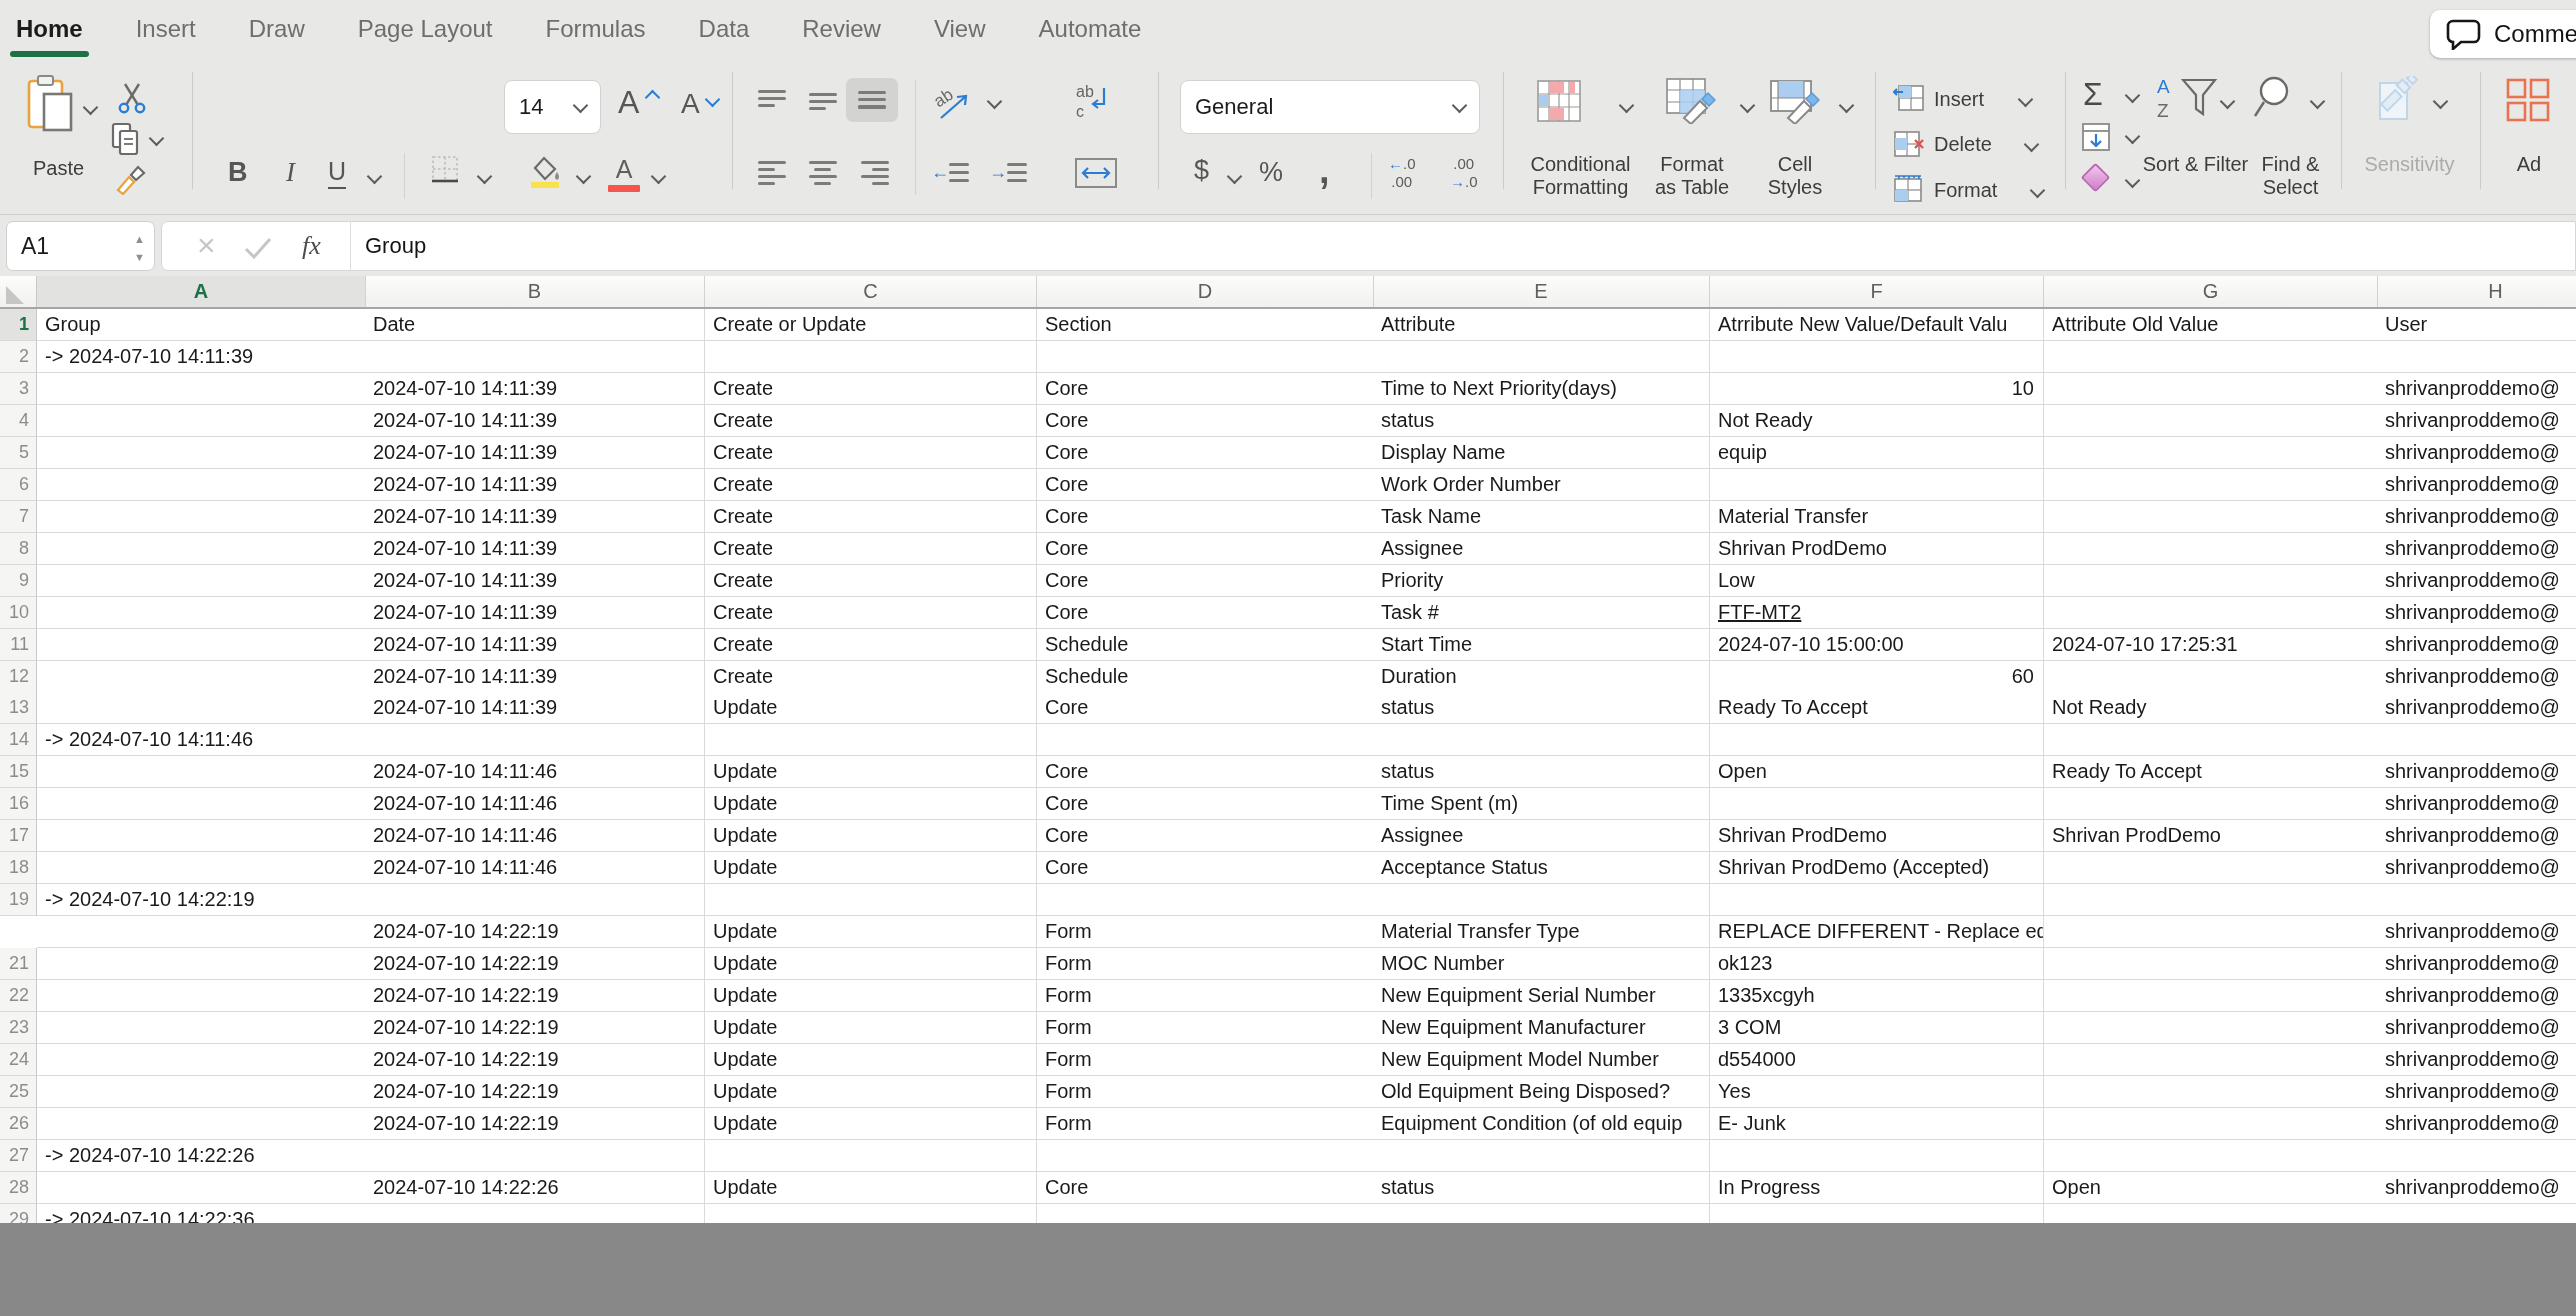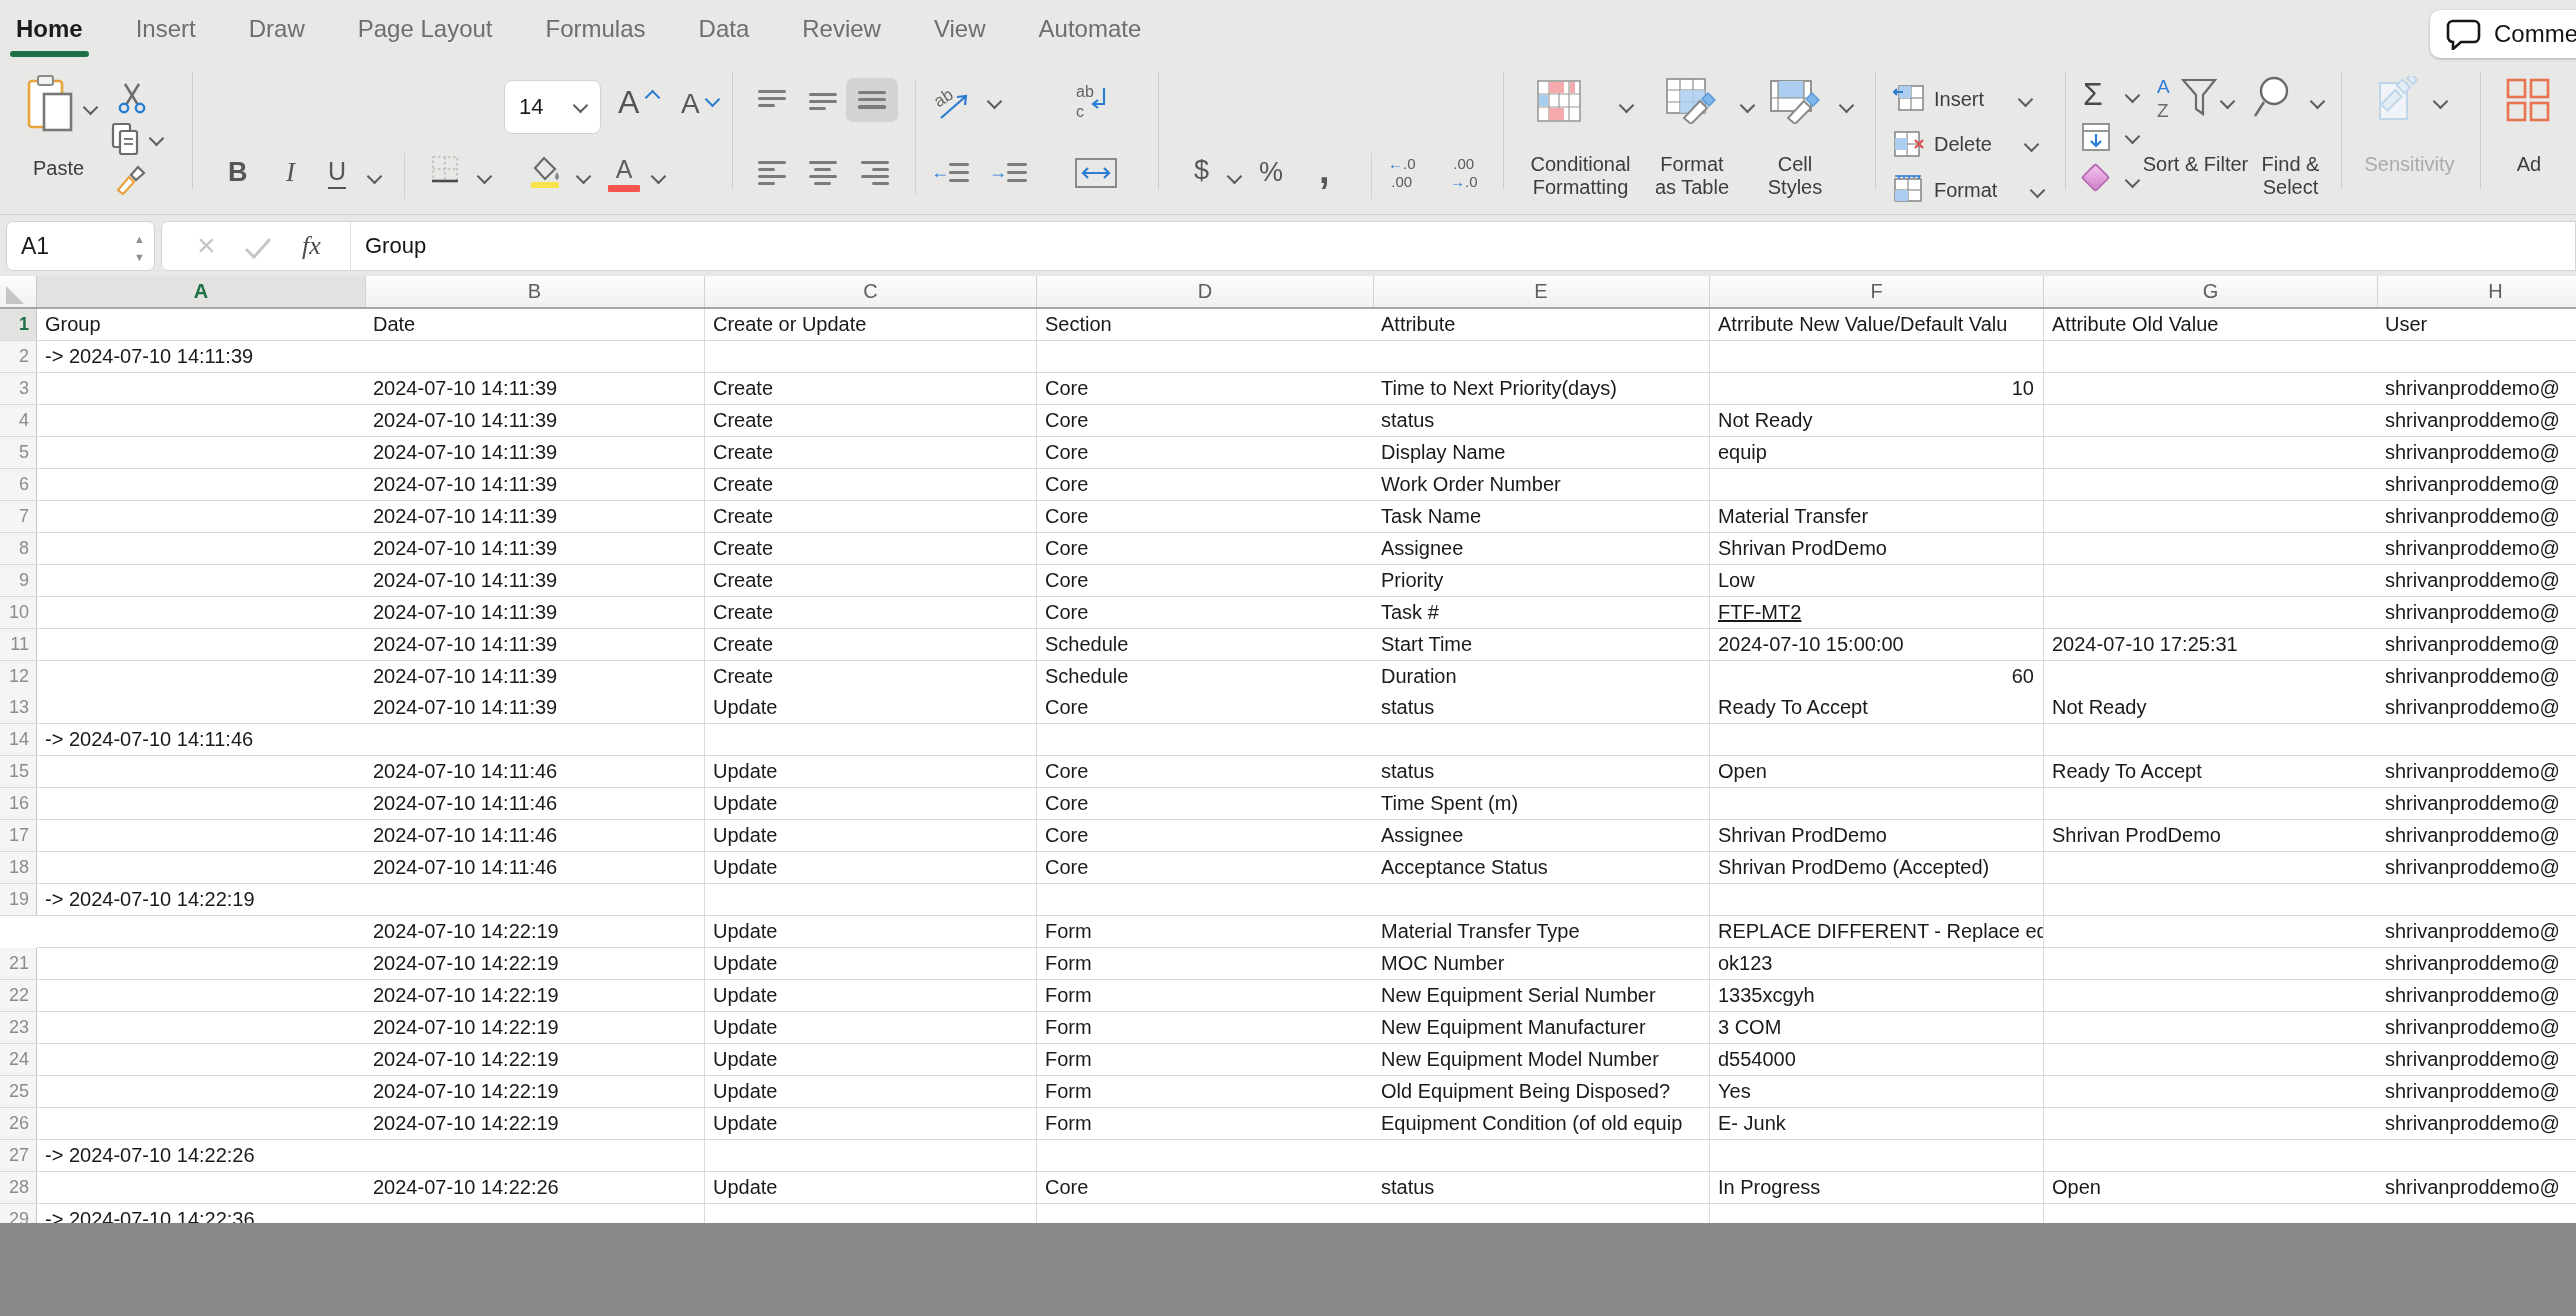--- a/index.html
+++ b/index.html
@@ -229,20 +229,24 @@
         <div class="li" style="left:18px;top:22px;width:20px;"></div>
     </div>
     <div class="abs" style="left:1074px;top:97px;">
       <svg width="44" height="36" viewBox="0 0 44 36">
         <rect x="2" y="4" width="40" height="28" fill="none" stroke="#8a8a88" stroke-width="2"></rect>
         <path d="M10 18 H34 M14 13 l-5 5 5 5 M30 13 l5 5 -5 5" fill="none" stroke="#2b7cd3" stroke-width="2.2"></path>
       </svg>
     </div>
     <div class="rsep" style="left:1158px;"></div>
 
+    <div class="combo" style="left:1180px;top:22px;width:300px;height:54px;">
+      <span>General</span>
+      <span class="cchev"></span>
+    </div>
     <div class="btxt" style="left:1194px;top:97px;font-size:27px;">$</div>
     <div class="chev" style="left:1229px;top:113px;"></div>
     <div class="btxt" style="left:1259px;top:99px;font-size:27px;">%</div>
     <div class="btxt" style="left:1319px;top:91px;font-size:38px;font-weight:700;">,</div>
     <div class="idiv" style="left:1371px;top:95px;height:46px;"></div>
     <div class="twol" style="left:1388px;top:97px;"><span class="blue">←</span>.0<br>.00</div>
     <div class="twol" style="left:1450px;top:97px;">.00<br><span class="blue">→</span>.0</div>
     <div class="rsep" style="left:1503px;"></div>
 
     <div class="abs" style="left:1537px;top:22px;">

